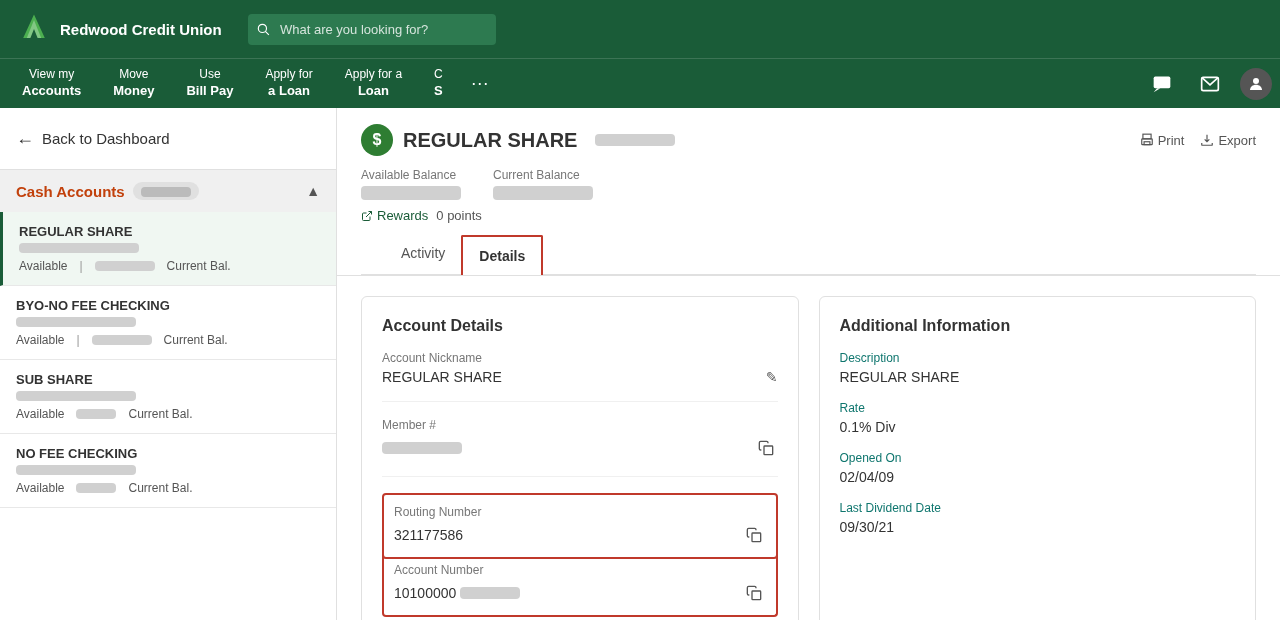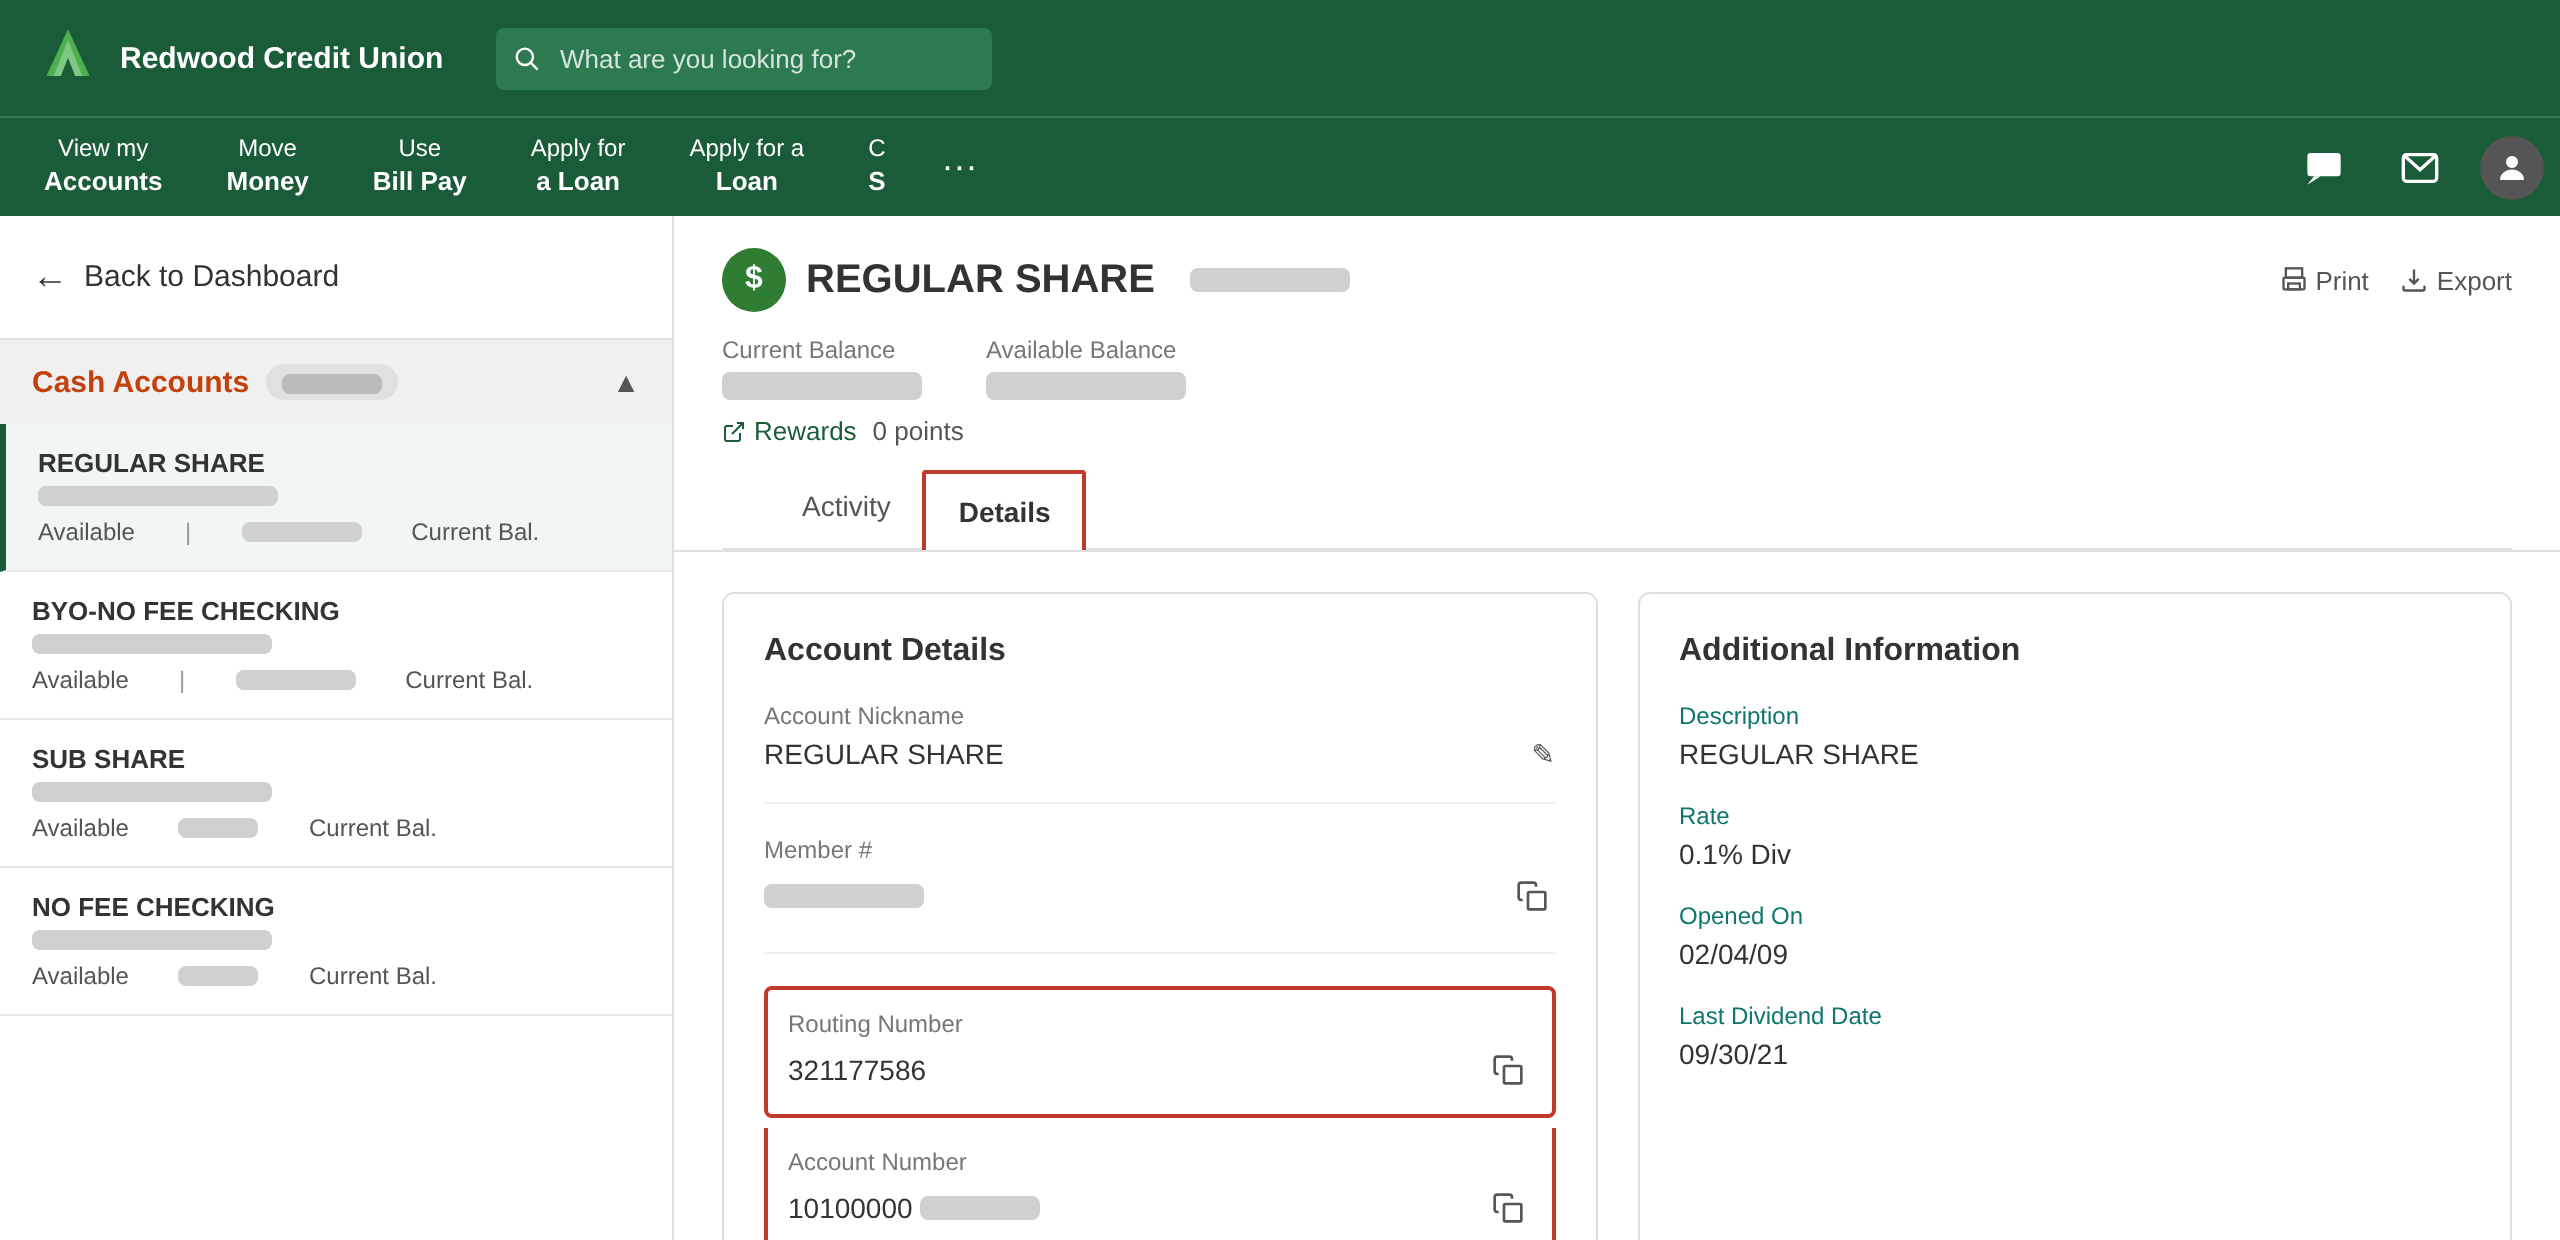--- a/index.html
+++ b/index.html
@@ -152,21 +152,21 @@
     }
     .account-item.active { background: #f0f7f2; border-left: 3px solid #1a5c38; }
     .account-name { font-weight: bold; font-size: 13px; color: #333; margin-bottom: 4px; }
     .account-number-masked {
       background: #d0d0d0;
       height: 10px;
       border-radius: 4px;
       width: 120px;
       margin-bottom: 6px;
     }
-    .account-balances { display: flex; gap: 25px; align-items: center; font-size: 12px; color: #555; }
+    .account-balances { display: flex; gap: 12px; align-items: center; font-size: 12px; color: #555; }
 
     
     .content {
       flex: 1;
       overflow-y: auto;
       background: white;
     }
 
     
     .account-header {
@@ -303,21 +303,21 @@
     .detail-field {
       margin-bottom: 16px;
       padding-bottom: 16px;
       border-bottom: 1px solid #f0f0f0;
     }
     .detail-field:last-child { border-bottom: none; margin-bottom: 0; padding-bottom: 0; }
     .detail-field.highlighted {
       border: 2px solid #c0392b;
       border-radius: 4px;
       padding: 10px;
-      margin-bottom: 19px;
+      margin-bottom: 8px;
     }
     .detail-label { font-size: 12px; color: #777; margin-bottom: 4px; }
     .detail-value-row {
       display: flex;
       align-items: center;
       justify-content: space-between;
     }
     .detail-value { font-size: 14px; color: #333; }
     .detail-value-mask {
       background: #d0d0d0;
@@ -497,25 +497,25 @@
               <path d="M12 3v12M8 11l4 4 4-4"></path>
               <path d="M3 17v3a1 1 0 001 1h16a1 1 0 001-1v-3"></path>
             </svg>
             <span>Export</span>
           </div>
         </div>
       </div>
 
       <div class="balance-row">
         <div class="balance-item">
+          <label>Available Balance</label>
+          <span class="balance-value-mask"></span>
+        </div>
+        <div class="balance-item">
           <label>Current Balance</label>
-          <span class="balance-value-mask"></span>
-        </div>
-        <div class="balance-item">
-          <label>Available Balance</label>
           <span class="balance-value-mask"></span>
         </div>
       </div>
 
       <div class="rewards-row">
         <div class="rewards-link">
           <svg width="12" height="12" viewBox="0 0 24 24" fill="none" stroke="#1a5c38" stroke-width="2">
             <path d="M18 13v6a2 2 0 01-2 2H5a2 2 0 01-2-2V8a2 2 0 012-2h6"></path>
             <polyline points="15 3 21 3 21 9"></polyline>
             <line x1="10" y1="14" x2="21" y2="3"></line>

